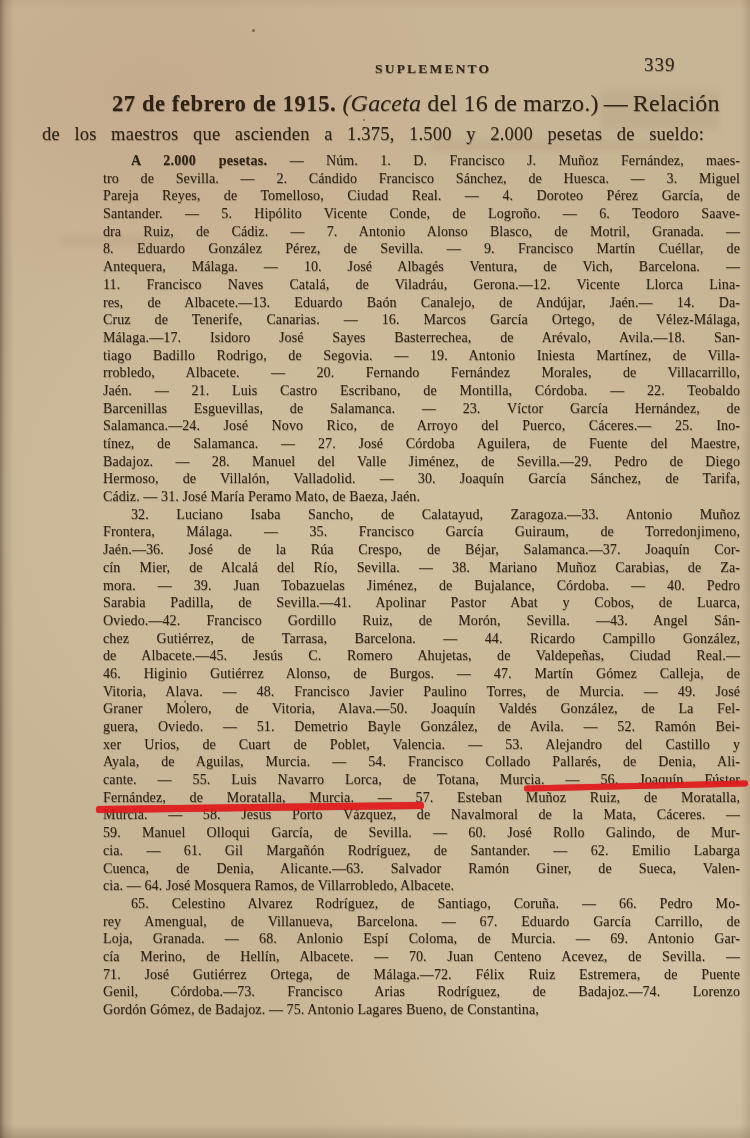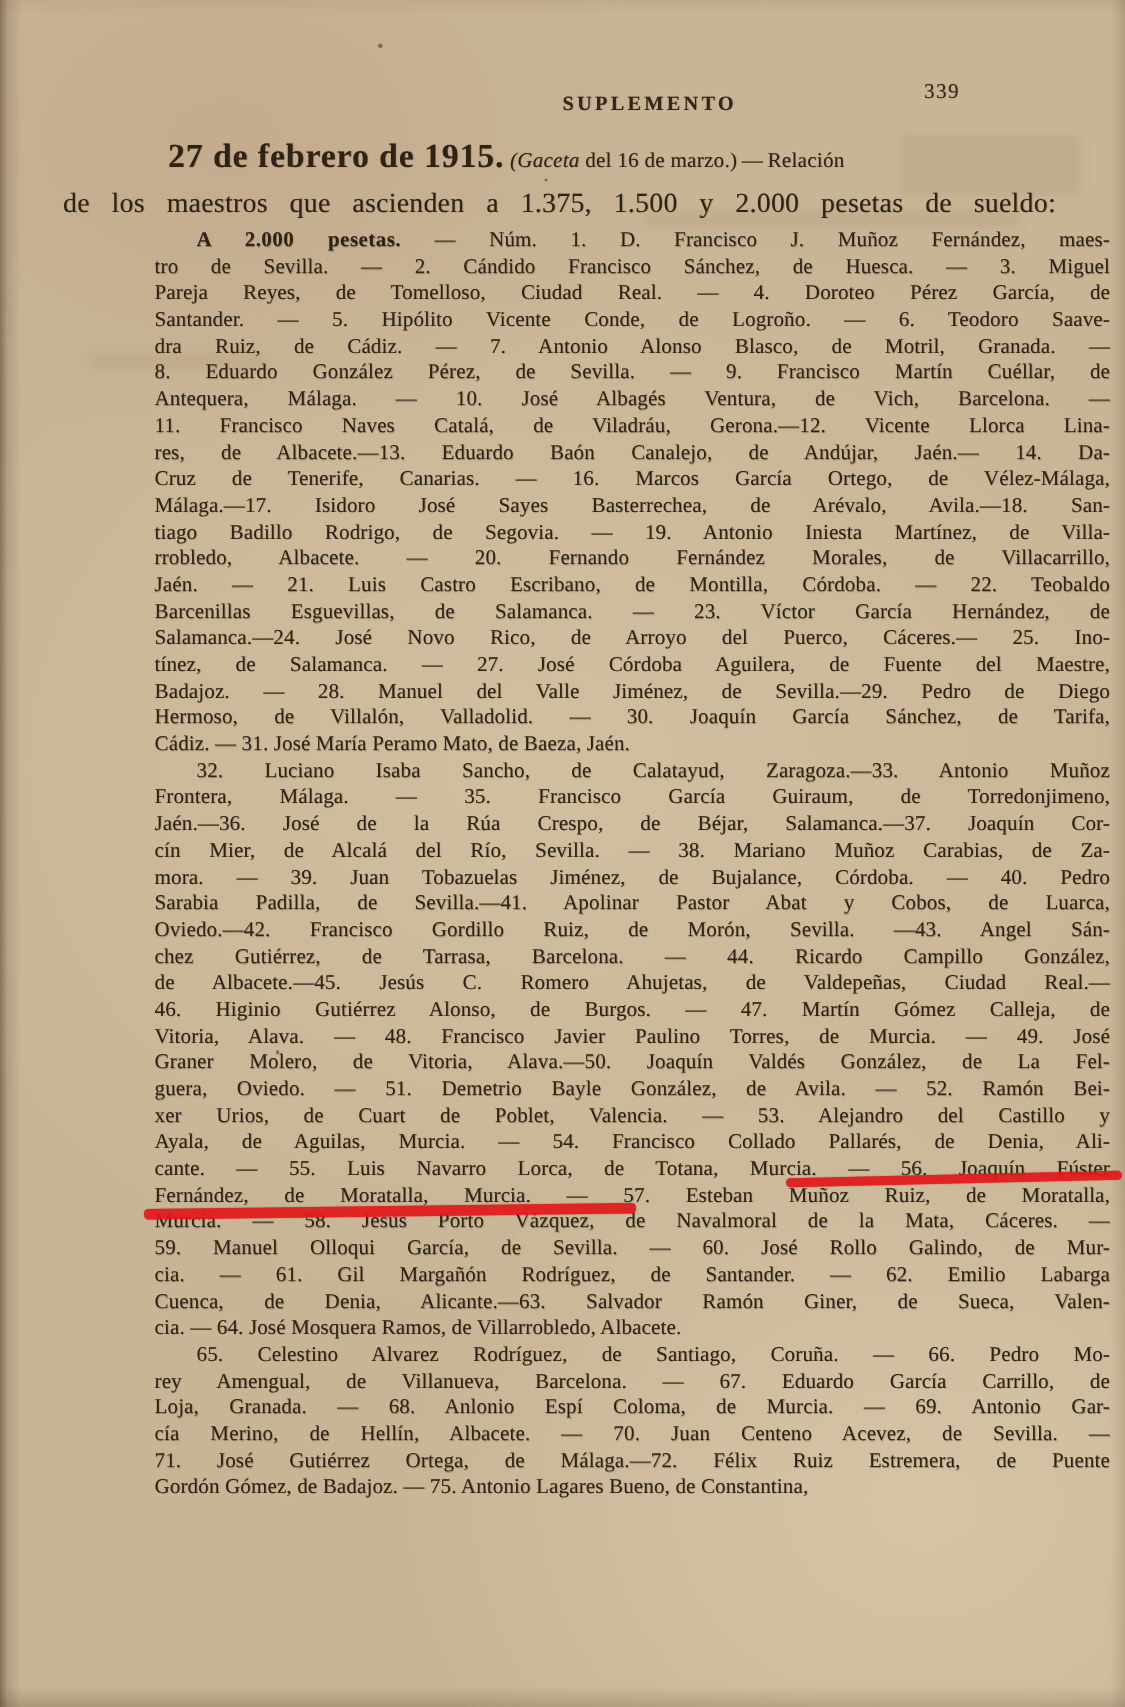--- a/index.html
+++ b/index.html
@@ -16,27 +16,27 @@
       linear-gradient(180deg, rgba(160,130,100,0.18) 0px, rgba(160,130,100,0) 10px),
       #c8b596;
     color:#2e2315;
   }
   .ink{ text-shadow:0.4px 0.5px 0.7px rgba(46,33,18,0.40); }
   #running-title{
     position:absolute;top:61px;left:332px;
     font-size:13.5px;font-weight:bold;letter-spacing:2.2px;color:#32271a;margin-left:43px;
   }
   #page-number{
-    position:absolute;top:54px;left:616px;
-    font-size:14px;letter-spacing:1px;color:#32271a;
+    position:absolute;top:54px;left:644px;
+    font-size:19px;letter-spacing:1px;color:#32271a;
   }
   #heading{position:absolute;left:42px;top:90px;width:662px;}
   #heading .hl1{line-height:27px;white-space:nowrap;padding-left:70px;}
   .date-bold{font-size:22.5px;font-weight:bold;letter-spacing:0.6px;}
-  .hl1-rest{font-size:14px;letter-spacing:0.2px;}
+  .hl1-rest{font-size:24px;letter-spacing:0.2px;}
   .gaceta{font-style:italic;}
   #heading .hl2{
     margin-top:4px;font-size:18.5px;line-height:23px;
     text-align:justify;text-align-last:justify;letter-spacing:0.2px;
   }
   #body-block{position:absolute;left:103px;top:152px;width:637px;}
   .para{margin:0;}
   .tline{
     height:17.7px;line-height:17.7px;font-size:14px;letter-spacing:0.1px;
     text-align:justify;text-align-last:justify;white-space:nowrap;
@@ -120,20 +120,21 @@
         <div class="tline">cia. — 61. Gil Margañón Rodríguez, de Santander. — 62. Emilio Labarga</div>
         <div class="tline">Cuenca, de Denia, Alicante.—63. Salvador Ramón Giner, de Sueca, Valen-</div>
         <div class="tline last">cia. — 64. José Mosquera Ramos, de Villarrobledo, Albacete.</div>
       </div>
       <div class="para">
         <div class="tline first">65. Celestino Alvarez Rodríguez, de Santiago, Coruña. — 66. Pedro Mo-</div>
         <div class="tline">rey Amengual, de Villanueva, Barcelona. — 67. Eduardo García Carrillo, de</div>
         <div class="tline">Loja, Granada. — 68. Anlonio Espí Coloma, de Murcia. — 69. Antonio Gar-</div>
         <div class="tline">cía Merino, de Hellín, Albacete. — 70. Juan Centeno Acevez, de Sevilla. —</div>
         <div class="tline">71. José Gutiérrez Ortega, de Málaga.—72. Félix Ruiz Estremera, de Puente</div>
+        <div class="tline">Genil, Córdoba.—73. Francisco Arias Rodríguez, de Badajoz.—74. Lorenzo</div>
         <div class="tline last">Gordón Gómez, de Badajoz. — 75. Antonio Lagares Bueno, de Constantina,</div>
       </div>
     </div>
 
   <div class="redline" style="left: 524px; top: 783px; width: 224px; height: 6px; transform: rotate(-1.3deg); background: rgb(226, 25, 28);"></div>
   <div class="redline" style="left: 96px; top: 804px; width: 328px; height: 7px; transform: rotate(-0.7deg); background: rgb(226, 25, 28);"></div>
 
 </div>
 
 </body></html>

